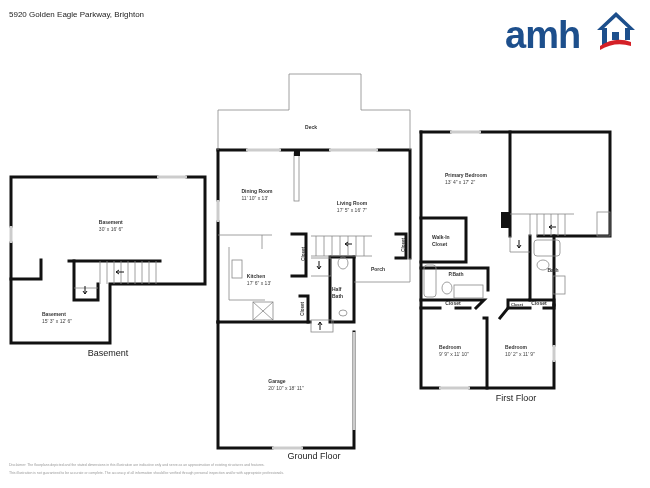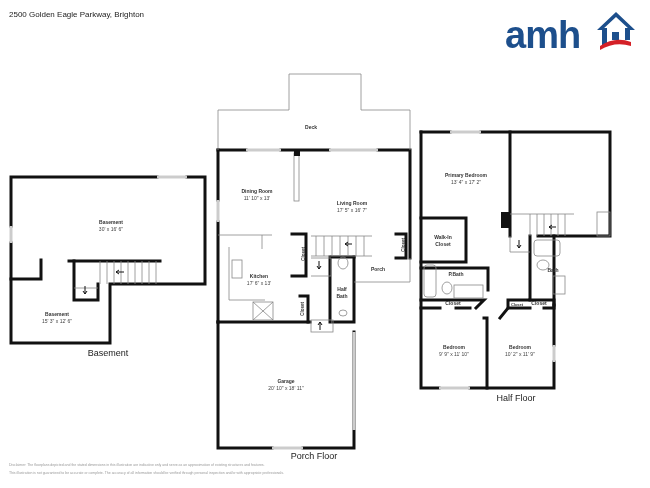--- a/index.html
+++ b/index.html
@@ -1,30 +1,30 @@
 <!DOCTYPE html>
 <html><head>
 <meta charset="utf-8">
 <style>
   html,body{margin:0;padding:0;background:#fff;}
   body{width:650px;height:488px;position:relative;overflow:hidden;font-family:"Liberation Sans",sans-serif;color:#222;}
   .addr{position:absolute;left:9px;top:10px;font-size:8px;color:#222;}
   .logo{position:absolute;left:505px;top:8px;width:135px;height:46px;text-decoration:underline;}
   .plan{position:absolute;left:0;top:0;}
-  .lbl{position:absolute;text-align:center;white-space:nowrap;transform:translateX(-50%);}
+  .lbl{position:absolute;white-space:nowrap;transform:translateX(-50%);}
   .rn{font-size:5px;font-weight:bold;color:#333;line-height:7px;}
   .rd{font-size:5px;color:#444;line-height:7px;}
   .floor{font-size:9px;color:#222;}
   .vert{writing-mode:vertical-rl;transform:translateX(-50%) rotate(180deg);font-size:4.5px;font-weight:bold;color:#333;}
   .disc{position:absolute;left:9px;font-size:3.5px;color:#999;white-space:nowrap;}
 </style>
 </head>
 <body>
 
-<div class="addr">2500 Golden Eagle Parkway, Brighton</div>
+<div class="addr">5920 Golden Eagle Parkway, Brighton</div>
 
 <div class="logo">
   <svg width="135" height="46" viewBox="0 0 135 46">
     <text x="0" y="40" font-family="Liberation Sans, sans-serif" font-weight="bold" font-size="38" fill="#1d4f8c" letter-spacing="-1">amh</text>
     <path d="M92 22 L111 4 L130 22 L125 22 L111 9 L97 22 Z" fill="#1d4f8c"></path>
     <rect x="97" y="20" width="5" height="17" fill="#1d4f8c"></rect>
     <rect x="120" y="20" width="5" height="12" fill="#1d4f8c"></rect>
     <rect x="107" y="24" width="7" height="8" fill="#1d4f8c"></rect>
     <path d="M95 38 Q110 28 126 34 L126 38 Q110 33 95 42 Z" fill="#d42027"></path>
   </svg>
@@ -150,36 +150,36 @@
 </div>
 <div class="lbl vert" style="left:303px;top:247px;">Closet</div>
 <div class="lbl vert" style="left:403px;top:238px;">Closet</div>
 <div class="lbl vert" style="left:302px;top:302px;">Closet</div>
 <div class="lbl rn" style="left:378px;top:266px;">Porch</div>
 <div class="lbl rn" style="left:342px;top:286px;width:20px;white-space:normal;">Half Bath</div>
 <div class="lbl" style="left:286px;top:378px;">
   <div class="rn">Garage</div>
   <div class="rd">20' 10" x 18' 11"</div>
 </div>
-<div class="lbl floor" style="left:314px;top:451px;">Porch Floor</div>
+<div class="lbl floor" style="left:314px;top:451px;">Ground Floor</div>
 
 <div class="lbl" style="left:466px;top:172px;">
   <div class="rn">Primary Bedroom</div>
   <div class="rd">13' 4" x 17' 2"</div>
 </div>
 <div class="lbl rn" style="left:443px;top:234px;width:22px;white-space:normal;">Walk-In Closet</div>
 <div class="lbl rn" style="left:456px;top:271px;">P.Bath</div>
 <div class="lbl rn" style="left:553px;top:267px;">Bath</div>
 <div class="lbl rn" style="left:453px;top:300px;">Closet</div>
 <div class="lbl rn" style="left:517px;top:301px;font-size:4px;">Closet</div>
 <div class="lbl rn" style="left:539px;top:300px;">Closet</div>
 <div class="lbl" style="left:454px;top:344px;">
   <div class="rn">Bedroom</div>
   <div class="rd">9' 9" x 11' 10"</div>
 </div>
 <div class="lbl" style="left:520px;top:344px;">
   <div class="rn">Bedroom</div>
   <div class="rd">10' 2" x 11' 9"</div>
 </div>
-<div class="lbl floor" style="left:516px;top:393px;">Half Floor</div>
+<div class="lbl floor" style="left:516px;top:393px;">First Floor</div>
 
 <div class="disc" style="top:463px;">Disclaimer: The floorplans depicted and the stated dimensions in this illustration are indicative only and serve as an approximation of existing structures and features.</div>
 <div class="disc" style="top:471px;">This illustration is not guaranteed to be accurate or complete. The accuracy of all information should be verified through personal inspection and/or with appropriate professionals.</div>
 
 </body></html>

